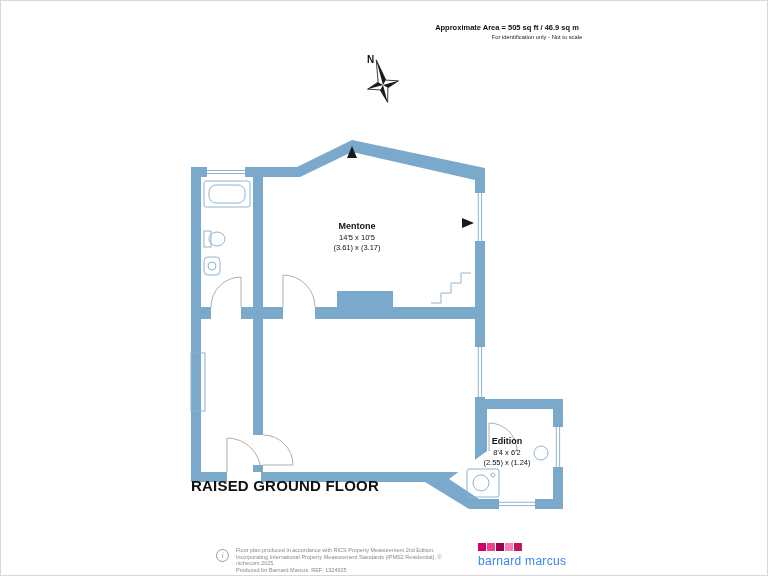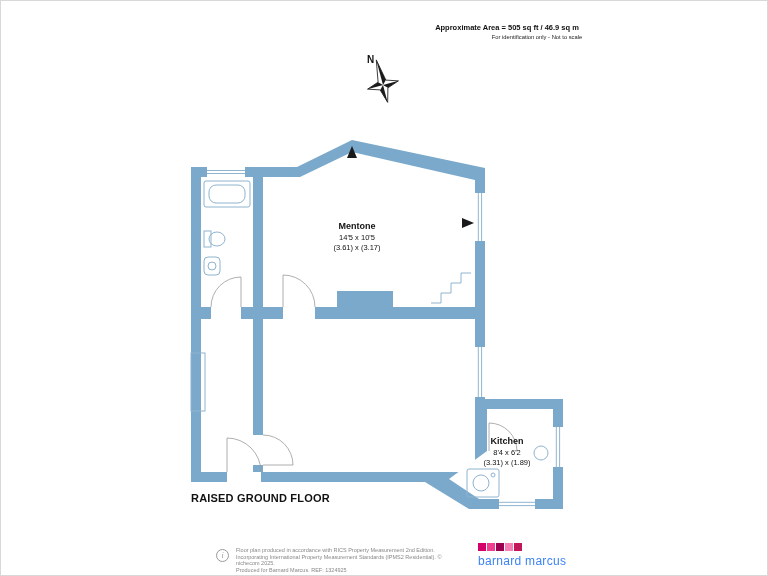--- a/index.html
+++ b/index.html
@@ -25,22 +25,22 @@
   }
 
   .room-label { position:absolute; text-align:center; }
   .room-name  { font-size:9px; font-weight:bold; margin-bottom:2px; }
   .room-dim   { font-size:7.5px; line-height:9.5px;text-align:center; }
   .label-bedroom   { left:296px; top:220px; width:120px; }
   .label-reception { left:311px; top:390px; width:120px; }
   .label-kitchen   { left:456px; top:435px; width:100px; }
 
   .floor-label {
-    position:absolute; left:190px; top:491px;
-    font-size:11px; font-weight:bold; letter-spacing:0.2px;
+    position:absolute; left:190px; top:476px;
+    font-size:15px; font-weight:bold; letter-spacing:0.2px;
   }
 
   .info-icon {
     position:absolute; left:215px; top:548px; width:13px; height:13px;
     border:1px solid #999; border-radius:50%; color:#999;
     font-size:8px; font-style:italic; font-family:"Liberation Serif", serif;
     display:flex; align-items:center; justify-content:center;
   }
   .disclaimer {
     position:absolute; left:235px; top:546px; width:215px;
@@ -143,23 +143,23 @@
 
   <div class="area-line">Approximate Area = 505 sq ft / 46.9 sq m</div>
   <div class="note-line">For identification only - Not to scale</div>
 
   <div class="room-label label-bedroom">
     <div class="room-name">Mentone</div>
     <div class="room-dim">14'5 x 10'5</div>
     <div class="room-dim">(3.61) x (3.17)</div>
   </div>
   <div class="room-label label-kitchen">
-    <div class="room-name">Kitchen</div>
+    <div class="room-name">Edition</div>
     <div class="room-dim">8'4 x 6'2</div>
-    <div class="room-dim">(3.31) x (1.89)</div>
+    <div class="room-dim">(2.55) x (1.24)</div>
   </div>
 
   <div class="floor-label">RAISED GROUND FLOOR</div>
 
   <div class="info-icon">
     <span>i</span>
   </div>
   <div class="disclaimer">
     <div>Floor plan produced in accordance with RICS Property Measurement 2nd Edition.</div>
     <div>Incorporating International Property Measurement Standards (IPMS2 Residential). © nichecom 2025.</div>

